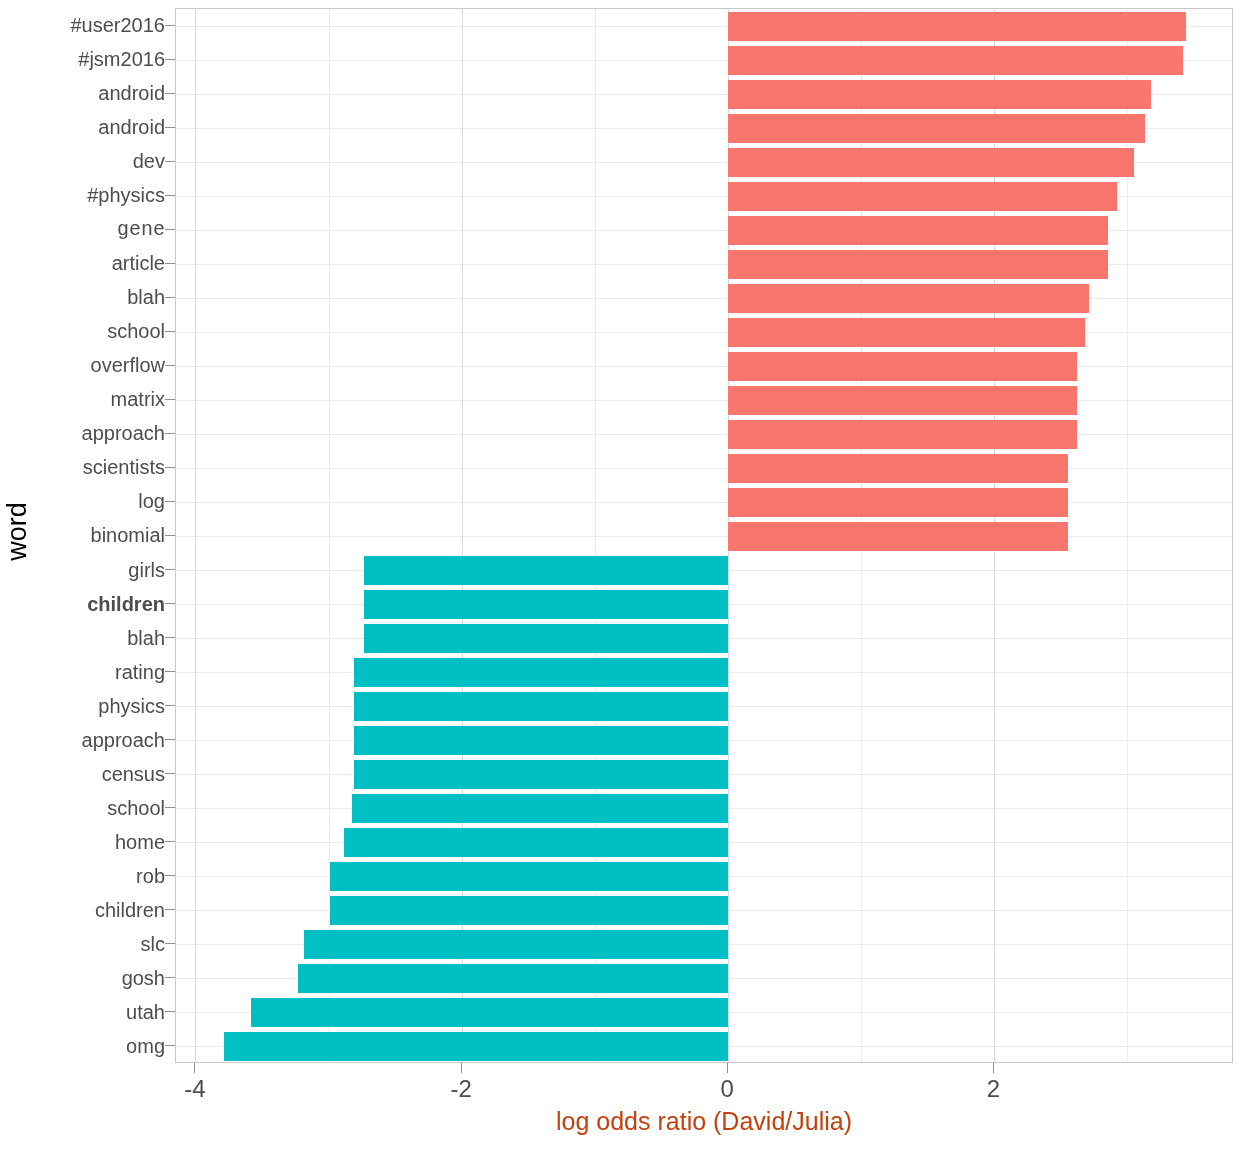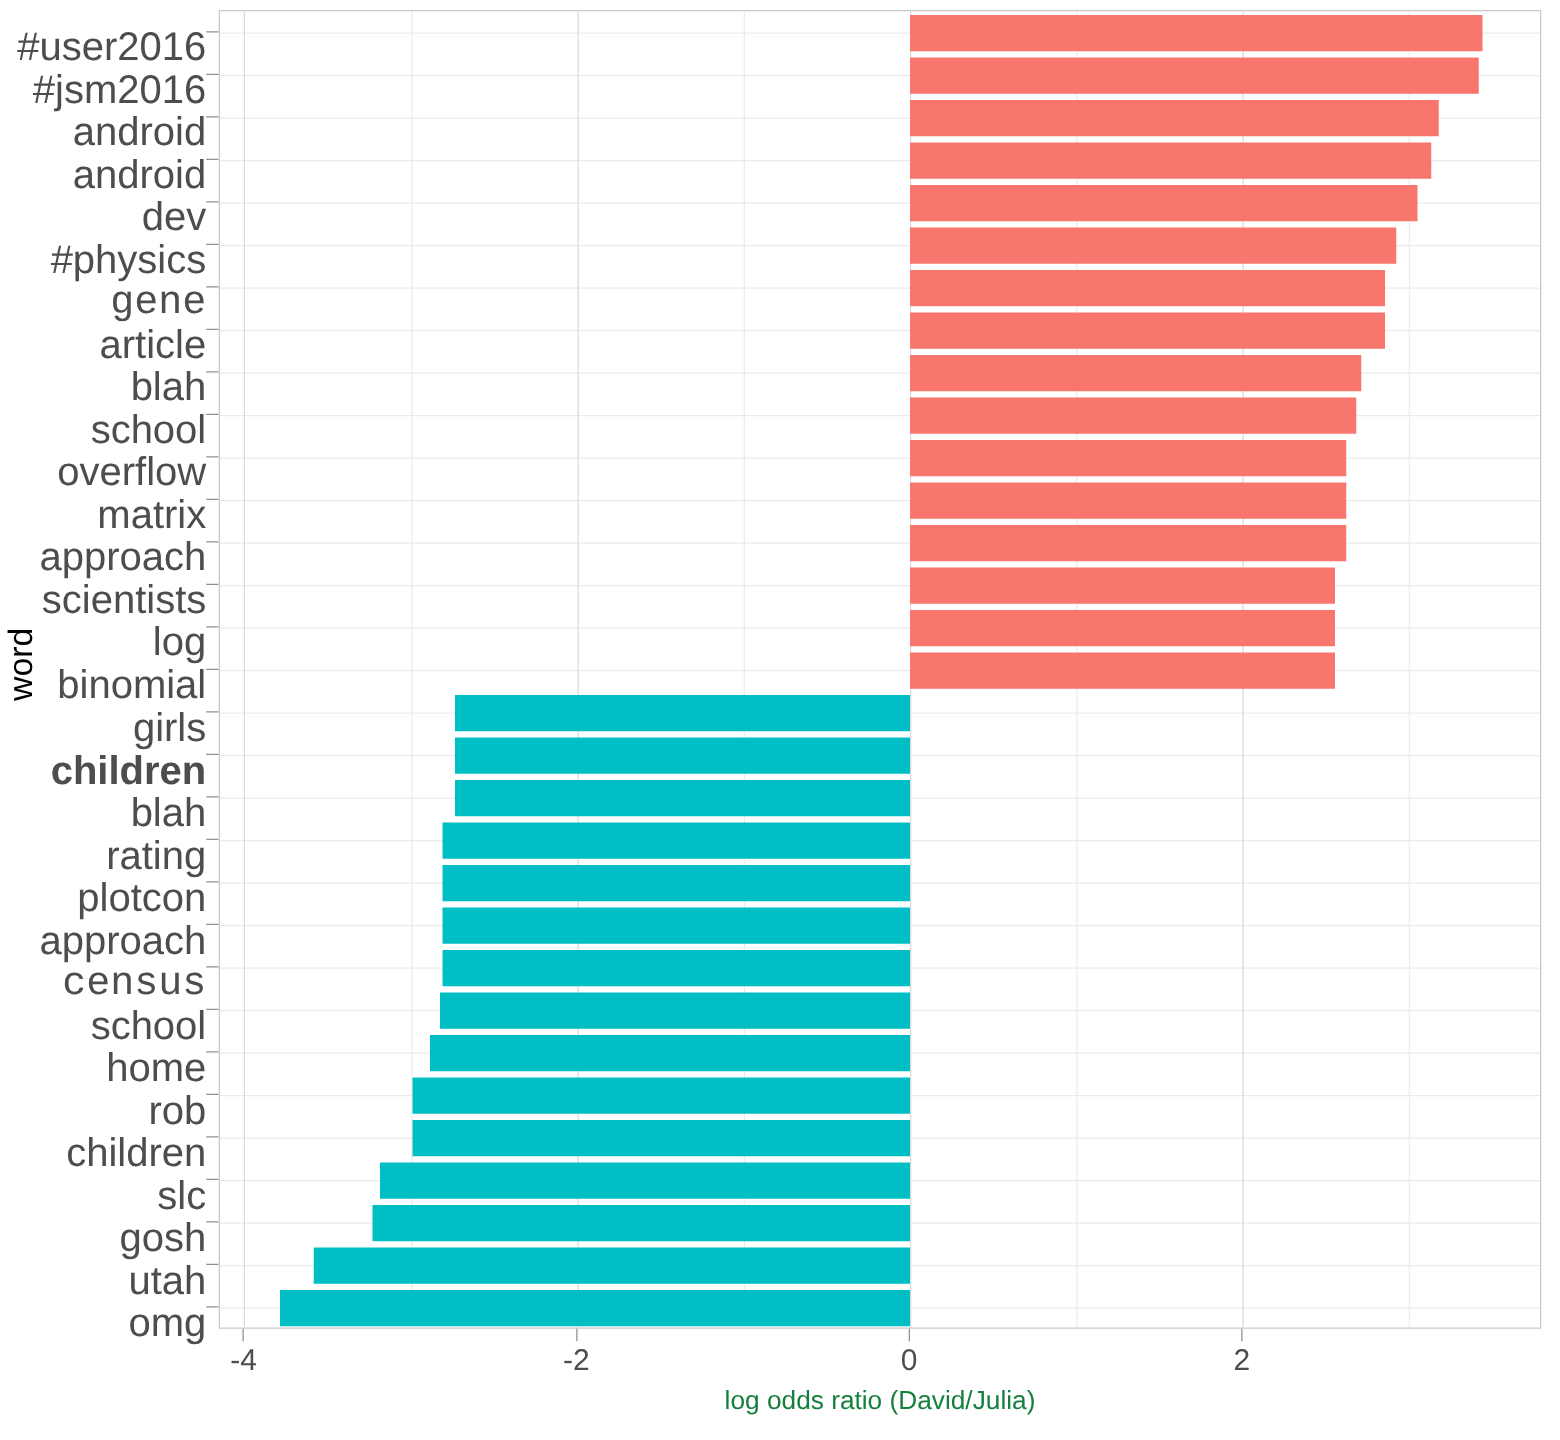--- a/index.html
+++ b/index.html
@@ -48,23 +48,22 @@
     width: 131px;
     height: 1055px;
   }
   .y-tick-label {
     position: absolute;
     right: 0px;
     height: 35.17px;
     line-height: 35.17px;
     text-align: right;
     color: #4d4d4d;
-    font-size: 32px;
+    font-size: 20px;
     white-space: nowrap;
-    margin-top: 12px;
   }
   
   #y-tick-marks {
     position: absolute;
     left: 165px;
     top: 8px;
     width: 10px;
     height: 1055px;
   }
   .y-tick-mark {
@@ -145,22 +144,22 @@
     font-size: 24px;
     line-height: 30px;
     white-space: nowrap;
   }
   #x-axis-title {
     position: absolute;
     left: 175px;
     top: 1104px;
     width: 1058px;
     text-align: center;
-    color: #15803d;
-    font-size: 21px;
+    color: #c2410c;
+    font-size: 25px;
     line-height: 34px;
     white-space: nowrap;
   }
 </style>
 </head>
 <body>
 
 <div id="chart-root">
 
   <div id="y-axis-title">
@@ -181,23 +180,23 @@
       <div class="y-tick-label" style="top: 340.323px;">overflow</div>
       <div class="y-tick-label" style="top: 374.355px;">matrix</div>
       <div class="y-tick-label" style="top: 408.387px;">approach</div>
       <div class="y-tick-label" style="top: 442.419px;">scientists</div>
       <div class="y-tick-label" style="top: 476.452px;">log</div>
       <div class="y-tick-label" style="top: 510.484px;">binomial</div>
       <div class="y-tick-label" style="top: 544.516px;">girls</div>
       <div class="y-tick-label" style="top: 578.548px; font-weight: bold;">children</div>
       <div class="y-tick-label" style="top: 612.581px;">blah</div>
       <div class="y-tick-label" style="top: 646.613px;">rating</div>
-      <div class="y-tick-label" style="top: 680.645px;">plotcon</div>
+      <div class="y-tick-label" style="top: 680.645px;">physics</div>
       <div class="y-tick-label" style="top: 714.677px;">approach</div>
-      <div class="y-tick-label" style="top: 748.71px; font-family: Liberation Mono, monospace;">census</div>
+      <div class="y-tick-label" style="top: 748.71px;">census</div>
       <div class="y-tick-label" style="top: 782.742px;">school</div>
       <div class="y-tick-label" style="top: 816.774px;">home</div>
       <div class="y-tick-label" style="top: 850.806px;">rob</div>
       <div class="y-tick-label" style="top: 884.839px;">children</div>
       <div class="y-tick-label" style="top: 918.871px;">slc</div>
       <div class="y-tick-label" style="top: 952.903px;">gosh</div>
       <div class="y-tick-label" style="top: 986.935px;">utah</div>
       <div class="y-tick-label" style="top: 1020.97px;">omg</div>
     </div>
   <div id="y-tick-marks">

